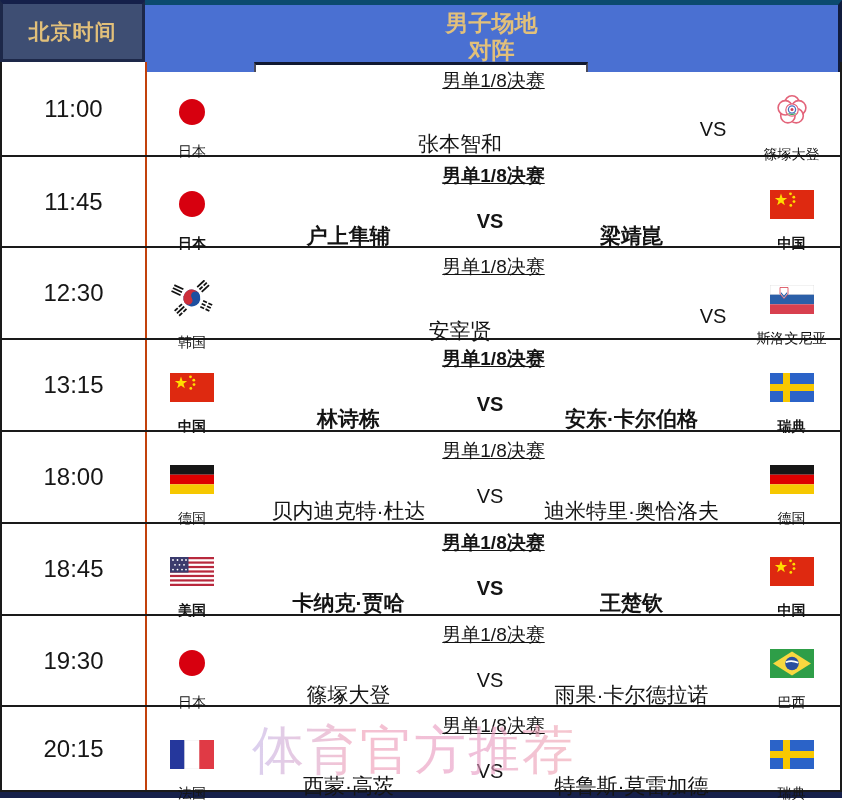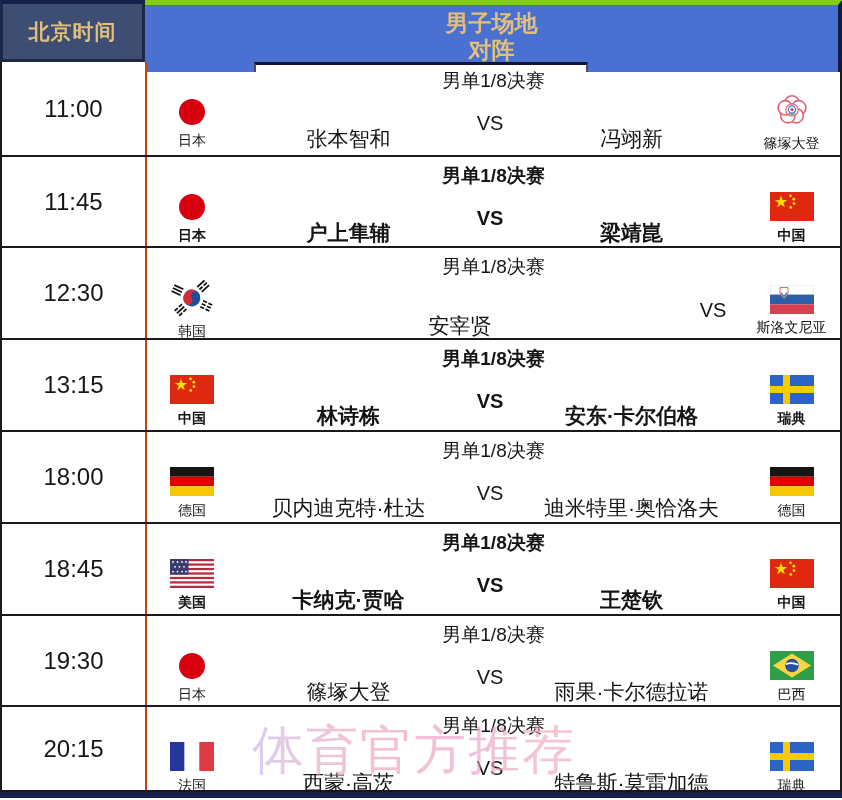--- a/index.html
+++ b/index.html
@@ -19,21 +19,21 @@
     background:#3e4e73;
     border:3px solid #1d2849;
     border-top:4px solid #15204a;
     display:flex;align-items:center;justify-content:center;
     color:#e2c07a;font-weight:bold;font-size:21px;letter-spacing:1px;
   }
   .header-main{
     position:absolute;left:145px;top:0;width:697px;height:72px;
     box-sizing:border-box;
     background:#4a70d2;
-    border-top:5px solid #84cc16;
+    border-top:5px solid #0c4a6e;
     border-right:4px solid #111c3e;
     text-align:center;
     color:#e2c07a;font-weight:bold;font-size:23px;line-height:27px;
     padding-top:5px;
   }
   .header-notch{
     position:absolute;left:254px;top:62px;width:334px;height:10px;
     box-sizing:border-box;
     background:#fff;
     border-top:3px solid #101830;
@@ -51,26 +51,26 @@
   .row{display:flex;border-bottom:2px solid #1a1a1a;box-sizing:border-box;}
   .time-cell{
     width:143px;flex:0 0 143px;
     border-right:2px solid #c2410c;
     display:flex;align-items:center;justify-content:center;
     font-size:24px;color:#161616;
   }
   .match-cell{flex:1;display:flex;flex-direction:column;}
   .round{
     text-align:center;padding-top:6px;height:26px;flex:0 0 auto;
-    font-size:19px;color:#141414;
+    font-size:19px;color:#141414;text-decoration:underline;
   }
   .line{flex:1;display:flex;align-items:center;padding-bottom:6px;}
   .flag-block{
     flex:0 0 90px;display:flex;flex-direction:column;
-    align-items:center;justify-content:center;gap:5px;
+    align-items:center;justify-content:center;gap:16px;
   }
   .flag-block.right{flex:0 0 97px;}
   .flag{display:flex;align-items:center;justify-content:center;min-height:30px;}
   .country{font-size:14px;color:#141414;white-space:nowrap;}
   .player{flex:1;text-align:center;font-size:21px;color:#141414;white-space:nowrap;margin-top:30px;}
   .vs{flex:0 0 60px;text-align:center;font-size:20px;color:#141414;}
   .row.bold .round,.row.bold .player,.row.bold .vs,.row.bold .country{font-weight:bold;}
   
   #bottom-bar{height:6px;background:#16204a;}
   #watermark{
@@ -105,21 +105,20 @@
         <div class="flag-block left">
           <span class="flag">
                 <svg width="40" height="30" viewBox="0 0 40 30">
                   <circle cx="20" cy="15" r="13" fill="#d7000f"></circle>
                 </svg>
               </span>
           <span class="country">日本</span>
         </div>
         <div class="player p1">张本智和</div>
         <div class="vs">VS</div>
-        <div class="player p2">冯翊新</div>
         <div class="flag-block right">
           <span class="flag">
                 <svg width="34" height="36" viewBox="0 0 34 36">
                   <g fill="#fff" stroke="#e3647a" stroke-width="1.6">
                     <circle cx="17" cy="9" r="7.2"></circle>
                     <circle cx="23.7" cy="13.8" r="7.2"></circle>
                     <circle cx="21.1" cy="21.7" r="7.2"></circle>
                     <circle cx="12.9" cy="21.7" r="7.2"></circle>
                     <circle cx="10.3" cy="13.8" r="7.2"></circle>
                   </g>

